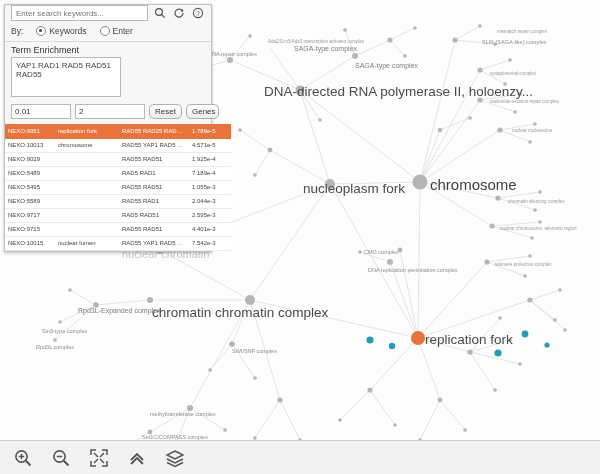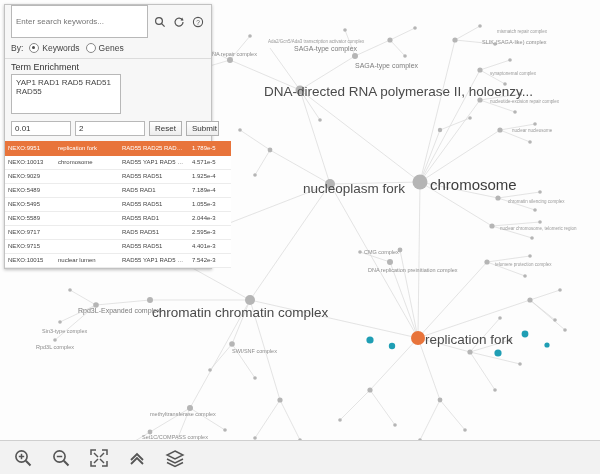--- a/index.html
+++ b/index.html
@@ -60,40 +60,40 @@
     background: #f7f7f7;
   }
   .search-row {
     display: flex;
     align-items: center;
     padding: 0 6px 5px 6px;
     gap: 4px;
   }
   .search-input {
     flex: 1;
-    height: 33px;
+    height: 16px;
     border: 1px solid #b8b8b8;
     background: #fff;
     font-size: 8px;
     color: #9a9a9a;
     padding: 0 4px;
     box-sizing: border-box;
     font-family: "Liberation Sans", sans-serif;
   }
   .icon-btn {
     width: 15px; height: 15px;
     display: flex; align-items: center; justify-content: center;
     color: #666;
     cursor: pointer;
   }
   .icon-btn svg { display: block; }
   .by-row {
     display: flex;
     align-items: flex-start;
-    gap: 6px;
+    gap: 13px;
     padding: 0 6px 5px 6px;
     font-size: 8.5px;
     color: #444;
   }
   .radio-wrap { display: flex; align-items: center; gap: 3px; }
   .radio {
     width: 8px; height: 8px;
     border-radius: 50%;
     border: 1px solid #888;
     background: #fff;
@@ -141,21 +141,21 @@
     color: #333;
     padding: 0 3px;
     box-sizing: border-box;
     font-family: "Liberation Sans", sans-serif;
   }
   .num-input.wide { width: 70px; }
   .btn {
     height: 15px;
     min-width: 33px;
     border: 1px solid #b0b0b0;
-    border-radius: 0;
+    border-radius: 5px;
     background: linear-gradient(#ffffff, #ededed);
     font-size: 8px;
     color: #333;
     cursor: pointer;
     padding: 0 5px;
     font-family: "Liberation Sans", sans-serif;
   }
   
   .res-table {
     width: 100%;
@@ -451,32 +451,32 @@
     </div>
 
     <div class="by-row">
       <span>By:</span>
       <span class="radio-wrap">
         <span class="radio on"></span>
         <span>Keywords</span>
       </span>
       <span class="radio-wrap">
         <span class="radio"></span>
-        <span>Genes</span>
+        <span>Enter</span>
       </span>
     </div>
 
     <div class="section-head">Term Enrichment</div>
     <textarea class="term-box" style="">YAP1 RAD1 RAD5 RAD51 RAD55</textarea>
 
     <div class="params-row">
       <input class="num-input" value="0.01" style="">
       <input class="num-input wide" value="2" style="">
       <button class="btn">Reset</button>
-      <button class="btn">Submit</button>
+      <button class="btn">Genes</button>
     </div>
 
     <table class="res-table">
       <tbody id="results-body">
           <tr class="sel">
             <td class="col-id">NEXO:9951</td>
             <td class="col-name">replication fork</td>
             <td class="col-genes">RAD55 RAD25 RAD51 RAD1</td>
             <td class="col-p">1.789e-5</td>
           </tr>

